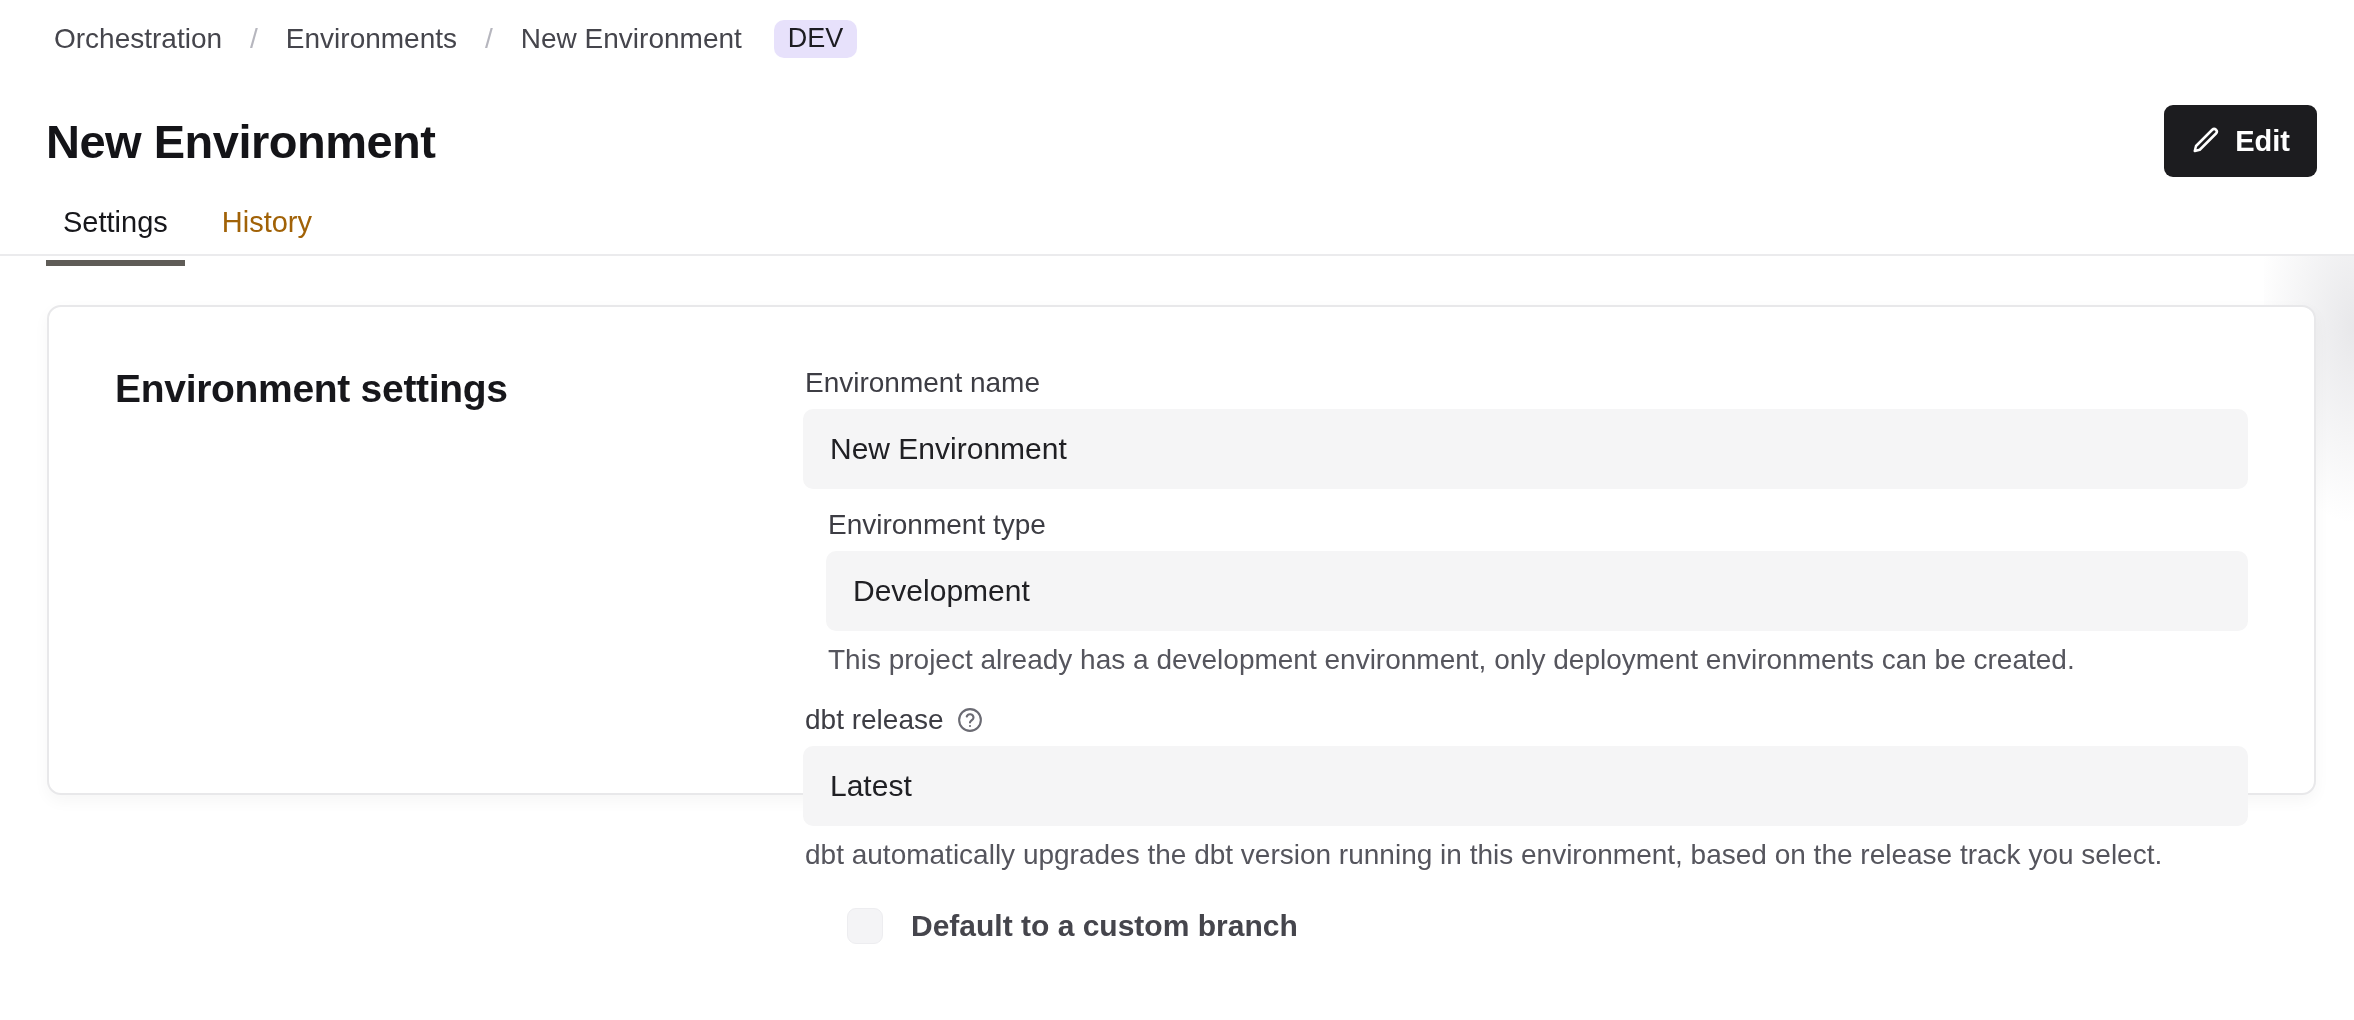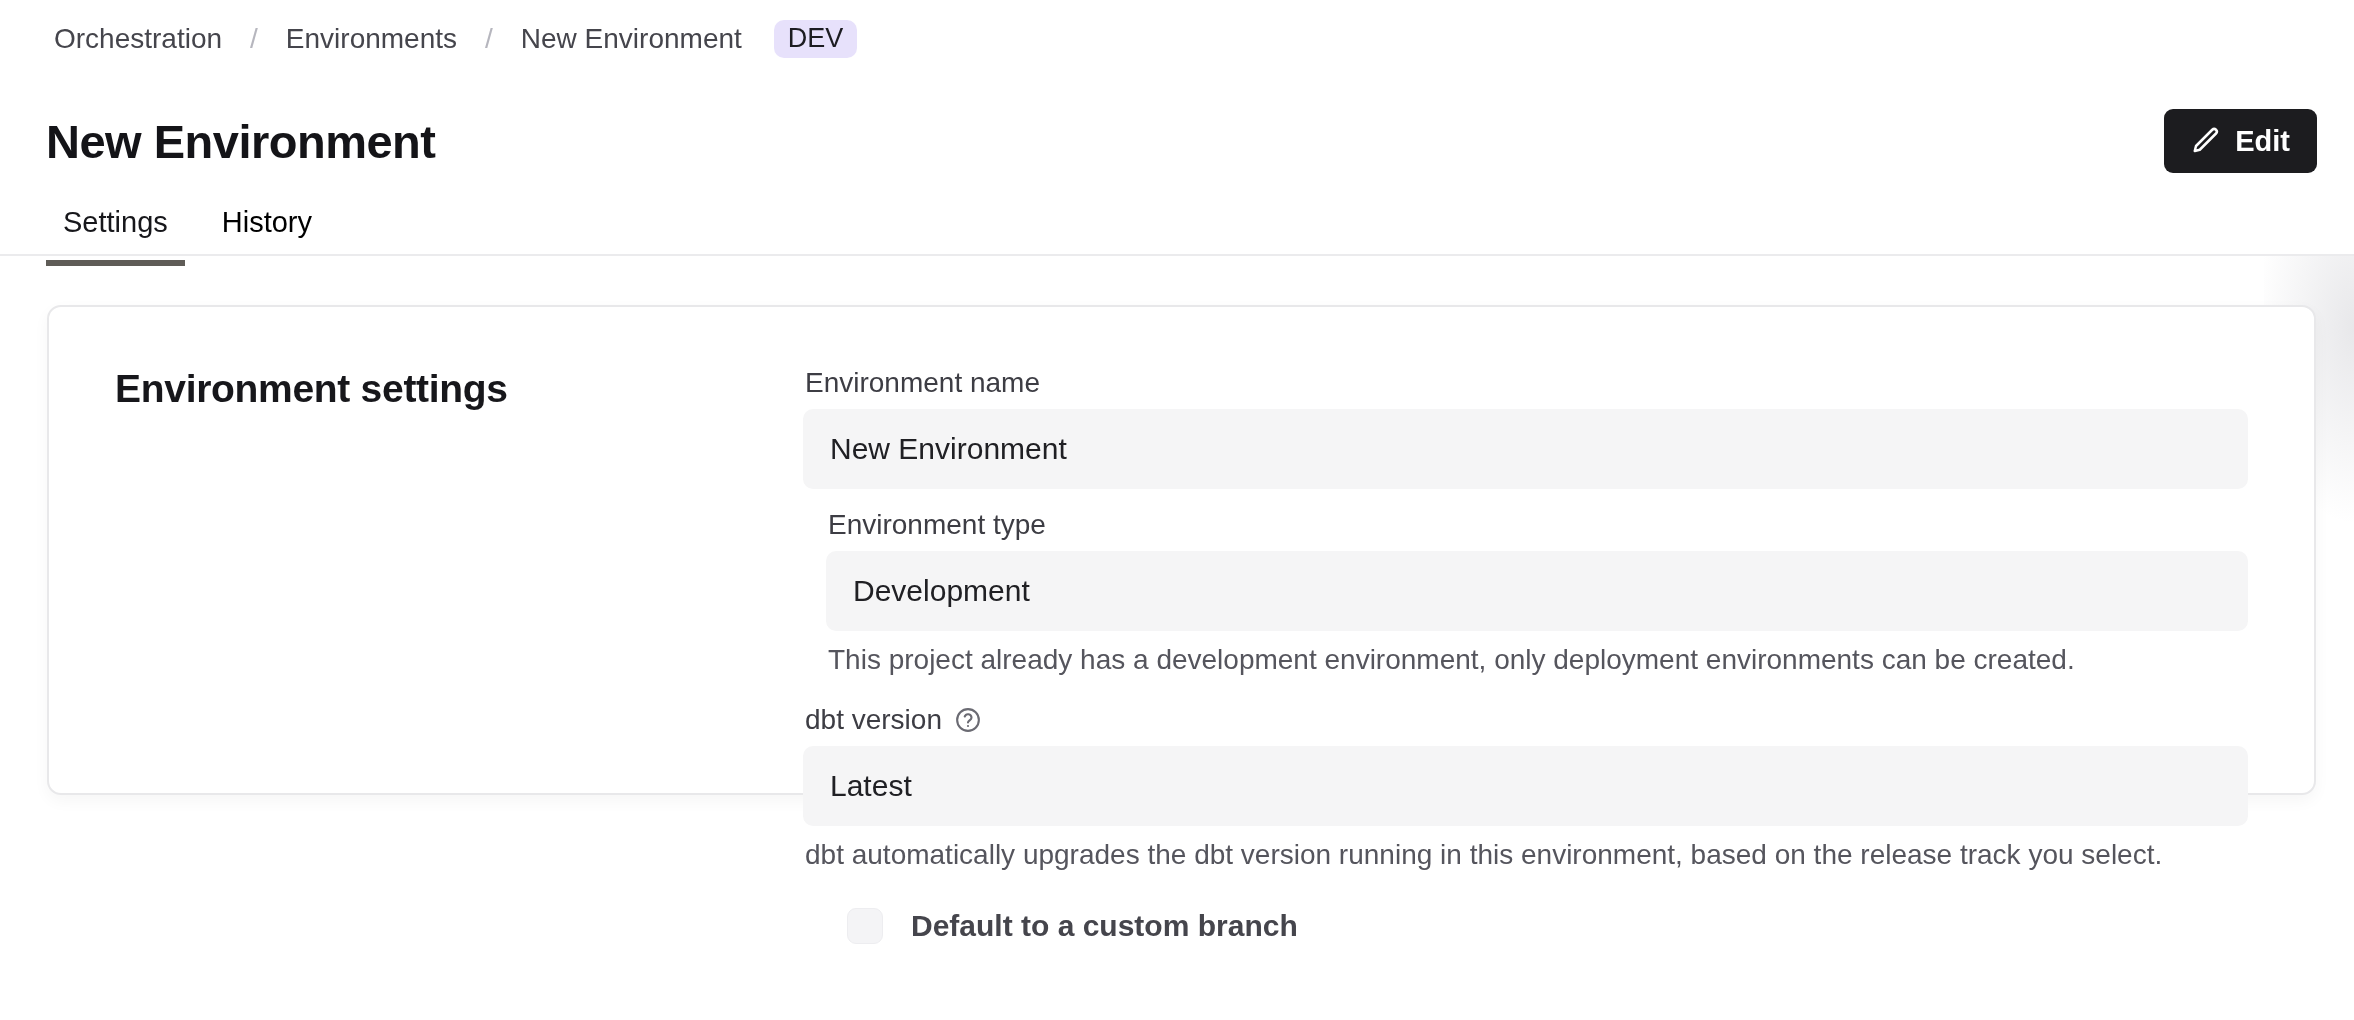--- a/index.html
+++ b/index.html
@@ -59,21 +59,21 @@
     letter-spacing: -0.5px;
   }
   .edit-btn {
     display: flex;
     align-items: center;
     gap: 14px;
     background: #1c1c1f;
     color: #ffffff;
     border: none;
     border-radius: 9px;
-    height: 64px;
+    height: 72px;
     padding: 0 27px;
     font-size: 29px;
     font-weight: 600;
     font-family: inherit;
     cursor: pointer;
   }
   .edit-btn svg { display: block; }
 
   
   .tabs {
@@ -81,21 +81,21 @@
     left: 46px;
     top: 200px;
     display: flex;
     gap: 20px;
     z-index: 2;
   }
   .tab {
     position: relative;
     padding: 6px 17px 24px;
     font-size: 29px;
-    color: #000000;
+    color: #a16207;
     cursor: pointer;
   }
   .tab.active { color: #17171b; font-weight: 500; text-align: center; }
   .tab.active::after {
     content: "";
     position: absolute;
     left: 0;
     right: 0;
     bottom: -3px;
     height: 6px;
@@ -251,21 +251,21 @@
       </div>
 
       <div class="field mt-20">
         <div class="field-label">Environment type</div>
         <input class="text-input" type="text" value="Development" style="">
         <div class="helper">This project already has a development environment, only deployment environments can be created.</div>
       </div>
 
       <div class="field mt-26">
         <div class="field-label">
-          <span>dbt version</span>
+          <span>dbt release</span>
           <span class="help-icon">
             <svg width="28" height="28" viewBox="0 0 24 24" fill="none" stroke="#6b6b73" stroke-width="1.8" stroke-linecap="round" stroke-linejoin="round">
               <circle cx="12" cy="12" r="9.3"></circle>
               <path d="M9.2 9a3 3 0 0 1 5.8 1c0 2-3 2.6-3 4.2"></path>
               <line x1="12" y1="17.2" x2="12.01" y2="17.2"></line>
             </svg>
           </span>
         </div>
         <input class="text-input" type="text" value="Latest" style="">
         <div class="helper">dbt automatically upgrades the dbt version running in this environment, based on the release track you select.</div>

